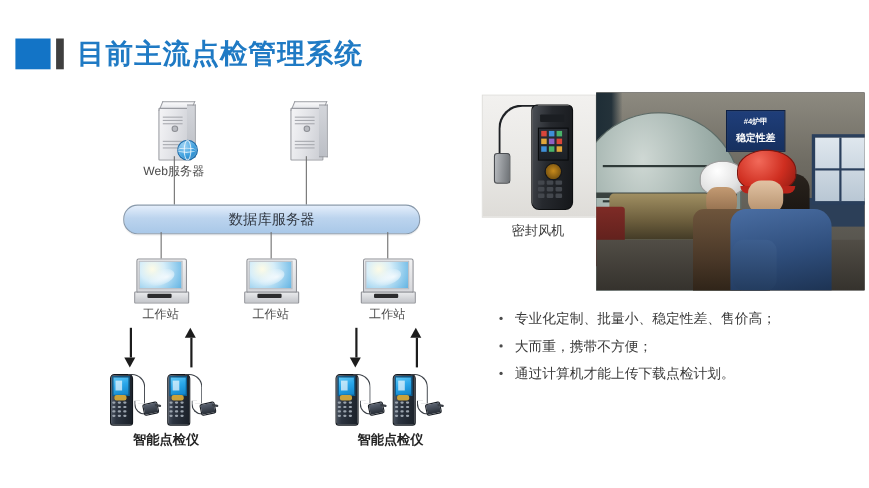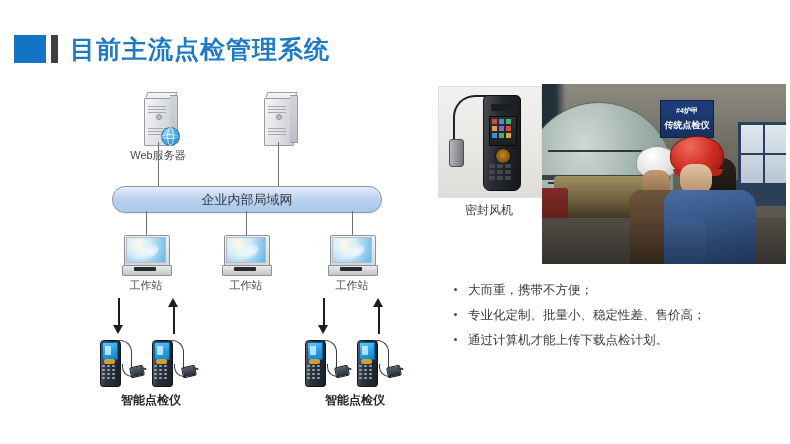--- a/index.html
+++ b/index.html
@@ -485,21 +485,21 @@
       <div class="vent" style="top:36px;"></div>
       <div class="vent" style="top:39px;"></div>
       <div class="vent" style="top:42px;"></div>
       <div class="dot"></div>
     </div>
 
     <div class="vline" style="left:158px; top:62px; height:44px;"></div>
     <div class="vline" style="left:278px; top:62px; height:44px;"></div>
 
     <div class="lan">
-      <div class="lan-text">企业内部局域网</div>
+      <div class="lan-text">数据库服务器</div>
     </div>
 
     <div class="vline" style="left:146px; top:131px; height:24px;"></div>
     <div class="vline" style="left:246px; top:131px; height:24px;"></div>
     <div class="vline" style="left:352px; top:131px; height:24px;"></div>
 
     <div class="monitor" style="left:122px; top:155px;">
       <div class="bezel"></div>
         <div class="screen"></div>
         <div class="base"></div>
@@ -671,21 +671,21 @@
 
     <div class="photo-site">
       <div class="ps-wall"></div>
       <div class="ps-dark-left"></div>
       <div class="ps-vessel"></div>
       <div class="ps-frame"></div>
       <div class="ps-wallblue"></div>
       <div class="ps-window"></div>
       <div class="ps-sign">
         <div class="l1">#4炉甲</div>
-        <div class="l2">传统点检仪</div>
+        <div class="l2">稳定性差</div>
       </div>
       <div class="ps-motor"></div>
       <div class="ps-red"></div>
       <div class="ps-floor"></div>
       <div class="worker w1">
         <div class="hat"></div>
         <div class="face"></div>
         <div class="body"></div>
       </div>
       <div class="ps-device"></div>
@@ -694,25 +694,25 @@
         <div class="hat"></div>
         <div class="face"></div>
         <div class="body"></div>
         <div class="arm"></div>
       </div>
     </div>
 
     <div class="bullets">
       <div class="bullet">
         <span class="dot"></span>
-        <span class="txt">大而重，携带不方便；</span>
+        <span class="txt">专业化定制、批量小、稳定性差、售价高；</span>
       </div>
       <div class="bullet">
         <span class="dot"></span>
-        <span class="txt">专业化定制、批量小、稳定性差、售价高；</span>
+        <span class="txt">大而重，携带不方便；</span>
       </div>
       <div class="bullet">
         <span class="dot"></span>
         <span class="txt">通过计算机才能上传下载点检计划。</span>
       </div>
     </div>
 
   </div>
 </div>
 

